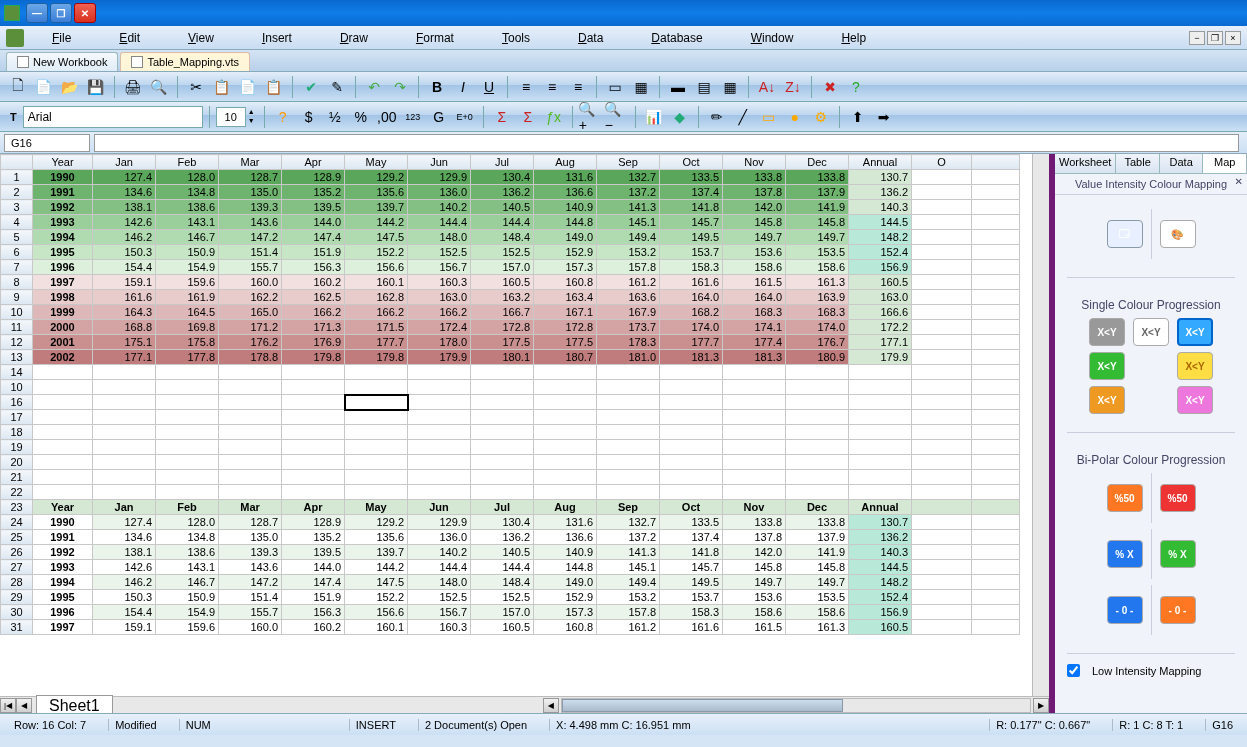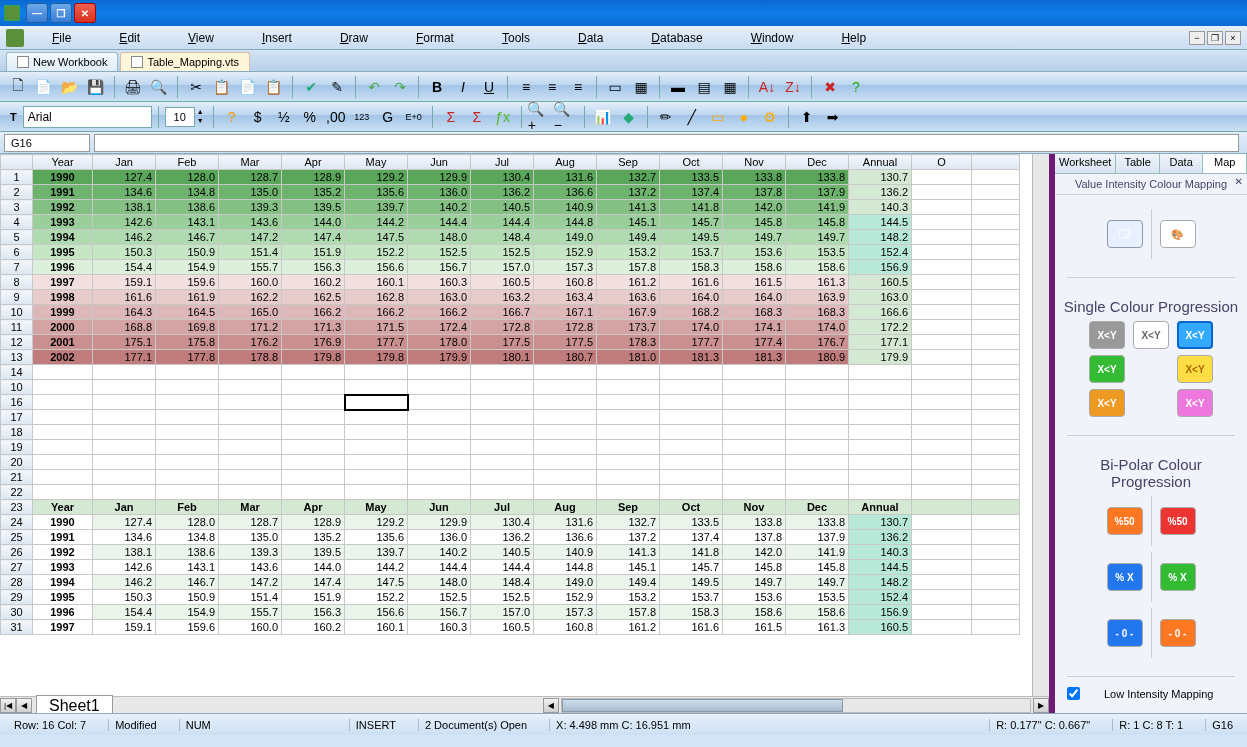--- a/index.html
+++ b/index.html
@@ -25,46 +25,46 @@
 .doctabs { height: 22px; background: linear-gradient(#d4e4f4, #b8d0ea); display: flex; align-items: flex-end; padding: 0 6px; border-bottom: 1px solid #8ab; }
 .doctab { padding: 3px 10px; background: linear-gradient(#f5f9fc, #e0ecf7); border: 1px solid #9bb; border-bottom: none; border-radius: 3px 3px 0 0; margin-right: 2px; font-size: 11px; display: flex; align-items: center; gap: 4px; cursor: pointer; }
 .doctab.active { background: #fff5d8; border-color: #dba; }
 .doctab-icon { width: 12px; height: 12px; background: #fff; border: 1px solid #888; }
 
 
 .toolbar { height: 30px; background: linear-gradient(#e4eef9 0%, #bdd6ef 45%, #a2c4e6 46%, #cbe0f4 100%); display: flex; align-items: center; padding: 0 6px; border-bottom: 1px solid #7aa; gap: 2px; }
 .toolbar .tbtn { width: 24px; height: 24px; display: flex; align-items: center; justify-content: center; border-radius: 3px; cursor: pointer; font-size: 14px; }
 .toolbar .sep { width: 1px; height: 22px; background: #7aa; margin: 0 4px; }
 .toolbar select, .toolbar input.font { height: 22px; font-size: 12px; border: 1px solid #7aa; background: white; }
-.toolbar input.font { width: 129px; padding: 0 4px; }
+.toolbar input.font { width: 180px; padding: 0 4px; }
 .toolbar input.fontsize { width: 30px; height: 20px; font-size: 11px; border: 1px solid #7aa; text-align: center; }
 
 
 .cellref { height: 22px; background: linear-gradient(#e4eef9, #cbe0f4); display: flex; align-items: center; border-bottom: 1px solid #8ab; }
 .cellref .refbox { width: 86px; height: 18px; background: white; border: 1px solid #999; margin: 0 4px; padding: 0 6px; font-size: 11px; display: flex; align-items: center; }
 .cellref .formulabox { flex: 1; height: 18px; background: white; border: 1px solid #999; margin-right: 8px; }
 
 
 .main { display: flex; height: 559px; }
 .gridwrap { flex: 1; display: flex; flex-direction: column; background: white; overflow: hidden; position: relative; }
 .sidepanel { width: 198px; background: #f0f4fa; border-left: 6px solid #701a75; display: flex; flex-direction: column; }
 
 
 .sidetabs { height: 20px; display: flex; background: #d8e4f2; border-bottom: 1px solid #9bb; }
 .sidetab { flex: 1; padding: 2px 4px; font-size: 11px; text-align: center; border-right: 1px solid #9bb; background: linear-gradient(#f0f4fa, #d8e4f2); cursor: pointer; }
 .sidetab.active { background: white; }
 .sidepanel .panel-header { padding: 4px 8px; font-size: 11px; color: #446; text-align: center; border-bottom: 1px solid #ccd; position: relative; }
 .sidepanel .panel-close { position: absolute; right: 4px; top: 2px; font-size: 10px; cursor: pointer; }
 .sidepanel .section { padding: 8px; text-align: center; }
-.sidepanel .section-title { font-size: 15px; color: #446; margin: 8px 0 6px; }
+.sidepanel .section-title { font-size: 12px; color: #446; margin: 8px 0 6px; }
 .sidepanel .iconrow { display: flex; justify-content: center; gap: 8px; margin: 6px 0; align-items: center; }
 .sidepanel .picon { width: 36px; height: 28px; border: 1px solid #aaa; border-radius: 4px; display: flex; align-items: center; justify-content: center; font-size: 10px; font-weight: bold; color: white; cursor: pointer; }
 .sidepanel .vsep { width: 1px; height: 50px; background: #ccd; }
 .sidepanel hr { border: none; border-top: 1px solid #ccd; margin: 4px 12px; }
-.sidepanel label.cb { display: flex; align-items: center; gap: 24px; font-size: 11px; padding: 6px 12px; }
+.sidepanel label.cb { display: flex; align-items: center; gap: 12px; font-size: 11px; padding: 6px 12px; }
 
 
 table.grid { border-collapse: collapse; table-layout: fixed; }
 table.grid th, table.grid td { border: 1px solid #c8c8c8; height: 15px; font-size: 11px; padding: 0 3px; overflow: hidden; white-space: nowrap; }
 table.grid th { background: linear-gradient(#f4f7fb, #dce7f2); font-weight: normal; text-align: center; }
 table.grid th.rowh { width: 32px; text-align: center; }
 table.grid th.colh { text-align: center; }
 table.grid td { text-align: right; background: white; }
 table.grid td.yearcell { font-weight: bold; text-align: center; }
 table.grid tr.hdr td { font-weight: bold; text-align: center; background: #d4e8d4; }

